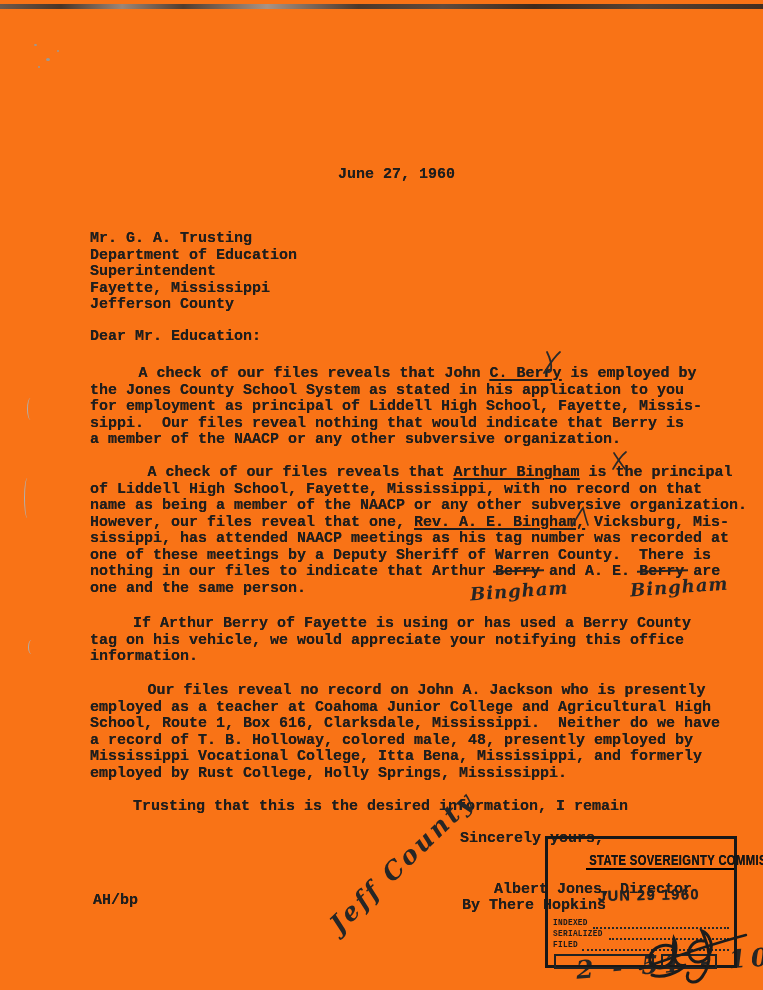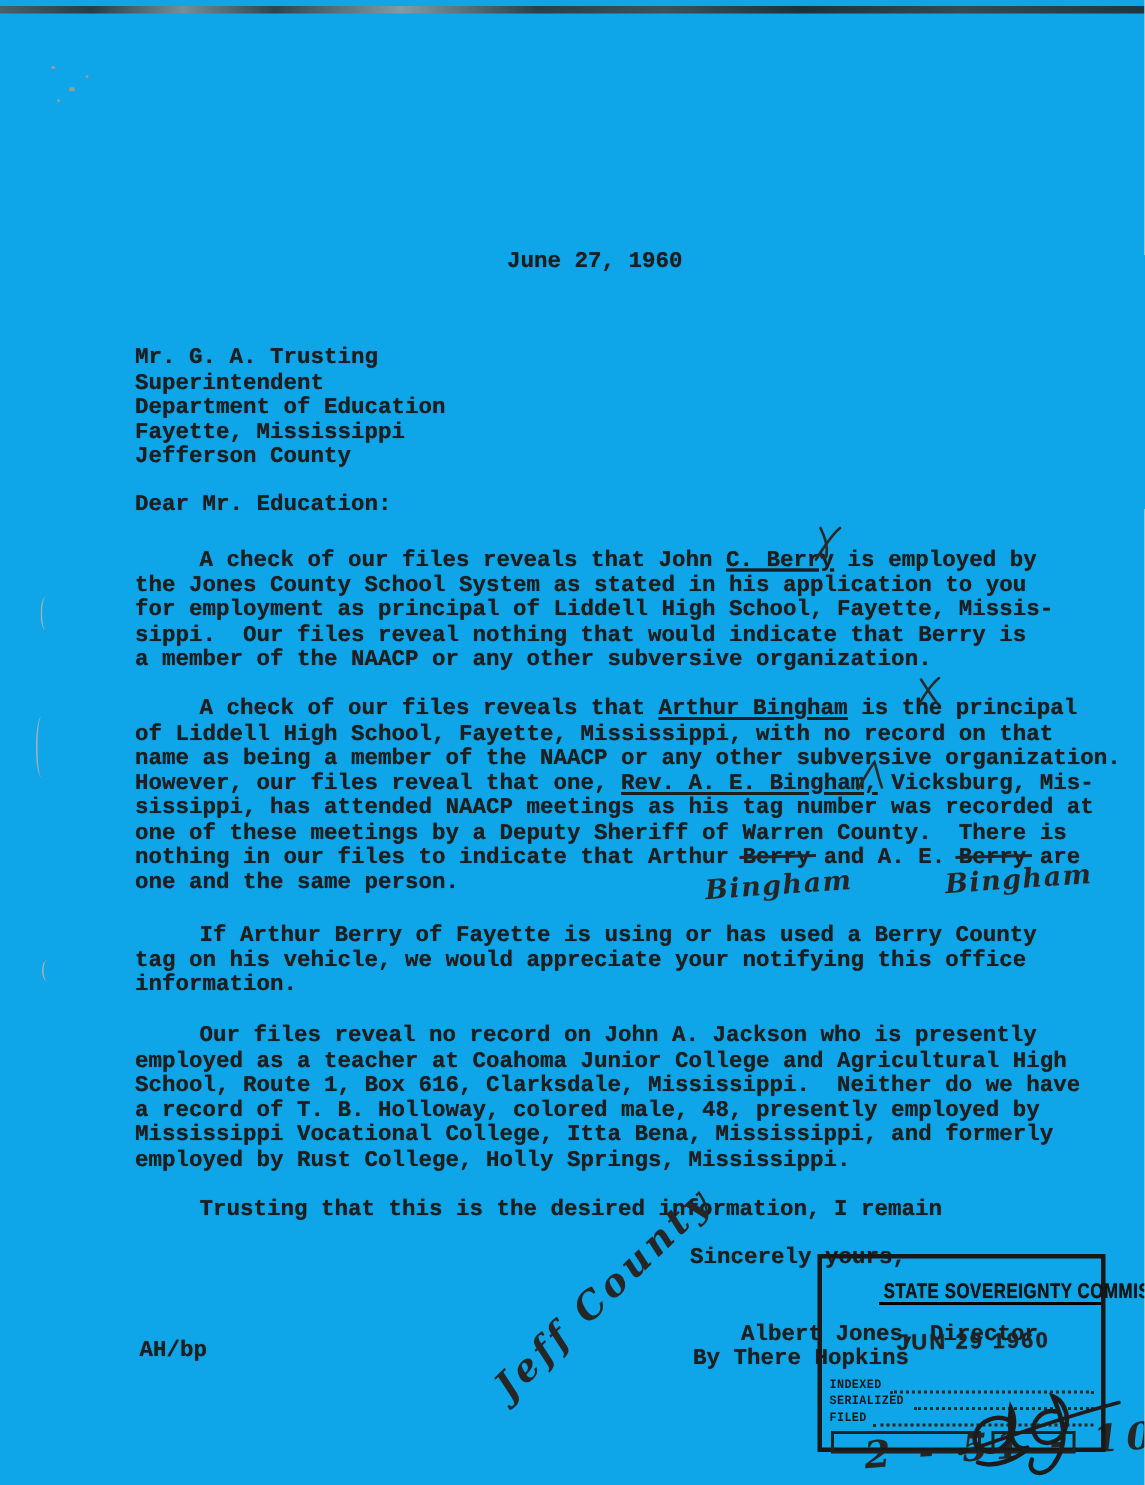--- a/index.html
+++ b/index.html
@@ -1,23 +1,23 @@
 <!DOCTYPE html>
 <html><head>
 <meta charset="utf-8">
 <style>
   html,body{margin:0;padding:0;background:#e8e8e6;}
   .page{
-    position:relative;width:763px;height:990px;background:#0ea5e9;overflow:hidden;
+    position:relative;width:763px;height:990px;background:#f97316;overflow:hidden;
     font-family:"Liberation Mono","DejaVu Sans Mono",monospace;
     font-weight:700;font-size:15px;line-height:16.5px;color:#1e1e1e;
   }
   .typed{position:absolute;white-space:pre;text-shadow:0 0 .5px rgba(20,20,20,.75);}
   .tline{white-space:pre;}
-  .tline.first{padding-left:43px;}
+  .tline.first{padding-left:43px;text-align:center;}
   .u{text-decoration:underline;text-decoration-thickness:1.5px;text-underline-offset:2px;}
   .strike{position:relative;}
   .strike::after{content:"";position:absolute;left:-2px;right:-4px;top:7px;height:2px;background:#242424;transform:rotate(-1.5deg);}
   
   .scan-top{position:absolute;left:0;top:4px;width:763px;height:5px;
     background:linear-gradient(90deg,#555 0%,#2a2a2a 8%,#8a8a8a 16%,#333 24%,#999 35%,#2d2d2d 47%,#444 58%,#1d1d1d 70%,#3a3a3a 84%,#222 100%);
     opacity:.85;}
   .speck{position:absolute;background:#9a9a98;border-radius:50%;}
   .margin-mark{position:absolute;border-left:1.5px solid #b0b0ae;border-radius:50% 0 0 50%;width:6px;}
   
@@ -53,21 +53,21 @@
   <div class="speck" style="left:34px;top:44px;width:3px;height:2px;"></div>
   <div class="speck" style="left:46px;top:58px;width:4px;height:3px;"></div>
   <div class="speck" style="left:38px;top:66px;width:2px;height:2px;"></div>
   <div class="speck" style="left:57px;top:50px;width:2px;height:2px;"></div>
   <div class="margin-mark" style="left:27px;top:398px;height:22px;"></div>
   <div class="margin-mark" style="left:24px;top:478px;height:40px;"></div>
   <div class="margin-mark" style="left:28px;top:640px;height:14px;"></div>
 
   <div class="typed" style="left:338px;top:167px;">June 27, 1960</div>
 
-  <div class="typed" style="left:90px;top:231px;" id="recipient"><div class="tline">Mr. G. A. Trusting</div><div class="tline">Superintendent</div><div class="tline">Department of Education</div><div class="tline">Fayette, Mississippi</div><div class="tline">Jefferson County</div></div>
+  <div class="typed" style="left:90px;top:231px;" id="recipient"><div class="tline">Mr. G. A. Trusting</div><div class="tline">Department of Education</div><div class="tline">Superintendent</div><div class="tline">Fayette, Mississippi</div><div class="tline">Jefferson County</div></div>
 
   <div class="typed" style="left:90px;top:329px;">Dear Mr. Education:</div>
 
   <div class="typed" style="left:90px;top:366px;" id="para-0"><div class="tline first"><span>A check of our files reveals that John </span><span class="u">C. Berry</span><span> is employed by</span></div><div class="tline"><span>the Jones County School System as stated in his application to you</span></div><div class="tline"><span>for employment as principal of Liddell High School, Fayette, Missis-</span></div><div class="tline"><span>sippi.  Our files reveal nothing that would indicate that Berry is</span></div><div class="tline"><span>a member of the NAACP or any other subversive organization.</span></div></div>
   <div class="typed" style="left:90px;top:465px;" id="para-1"><div class="tline first"><span>A check of our files reveals that </span><span class="u">Arthur Bingham</span><span> is the principal</span></div><div class="tline"><span>of Liddell High School, Fayette, Mississippi, with no record on that</span></div><div class="tline"><span>name as being a member of the NAACP or any other subversive organization.</span></div><div class="tline"><span>However, our files reveal that one, </span><span class="u">Rev. A. E. Bingham,</span><span> Vicksburg, Mis-</span></div><div class="tline"><span>sissippi, has attended NAACP meetings as his tag number was recorded at</span></div><div class="tline"><span>one of these meetings by a Deputy Sheriff of Warren County.  There is</span></div><div class="tline"><span>nothing in our files to indicate that Arthur </span><span class="strike">Berry</span><span> and A. E. </span><span class="strike">Berry</span><span> are</span></div><div class="tline"><span>one and the same person.</span></div></div>
   <div class="typed" style="left:90px;top:616px;" id="para-2"><div class="tline first"><span>If Arthur Berry of Fayette is using or has used a Berry County</span></div><div class="tline"><span>tag on his vehicle, we would appreciate your notifying this office</span></div><div class="tline"><span>information.</span></div></div>
   <div class="typed" style="left:90px;top:683px;" id="para-3"><div class="tline first"><span>Our files reveal no record on John A. Jackson who is presently</span></div><div class="tline"><span>employed as a teacher at Coahoma Junior College and Agricultural High</span></div><div class="tline"><span>School, Route 1, Box 616, Clarksdale, Mississippi.  Neither do we have</span></div><div class="tline"><span>a record of T. B. Holloway, colored male, 48, presently employed by</span></div><div class="tline"><span>Mississippi Vocational College, Itta Bena, Mississippi, and formerly</span></div><div class="tline"><span>employed by Rust College, Holly Springs, Mississippi.</span></div></div>
 
   <div class="typed" style="left:133px;top:799px;">Trusting that this is the desired information, I remain</div>
 

